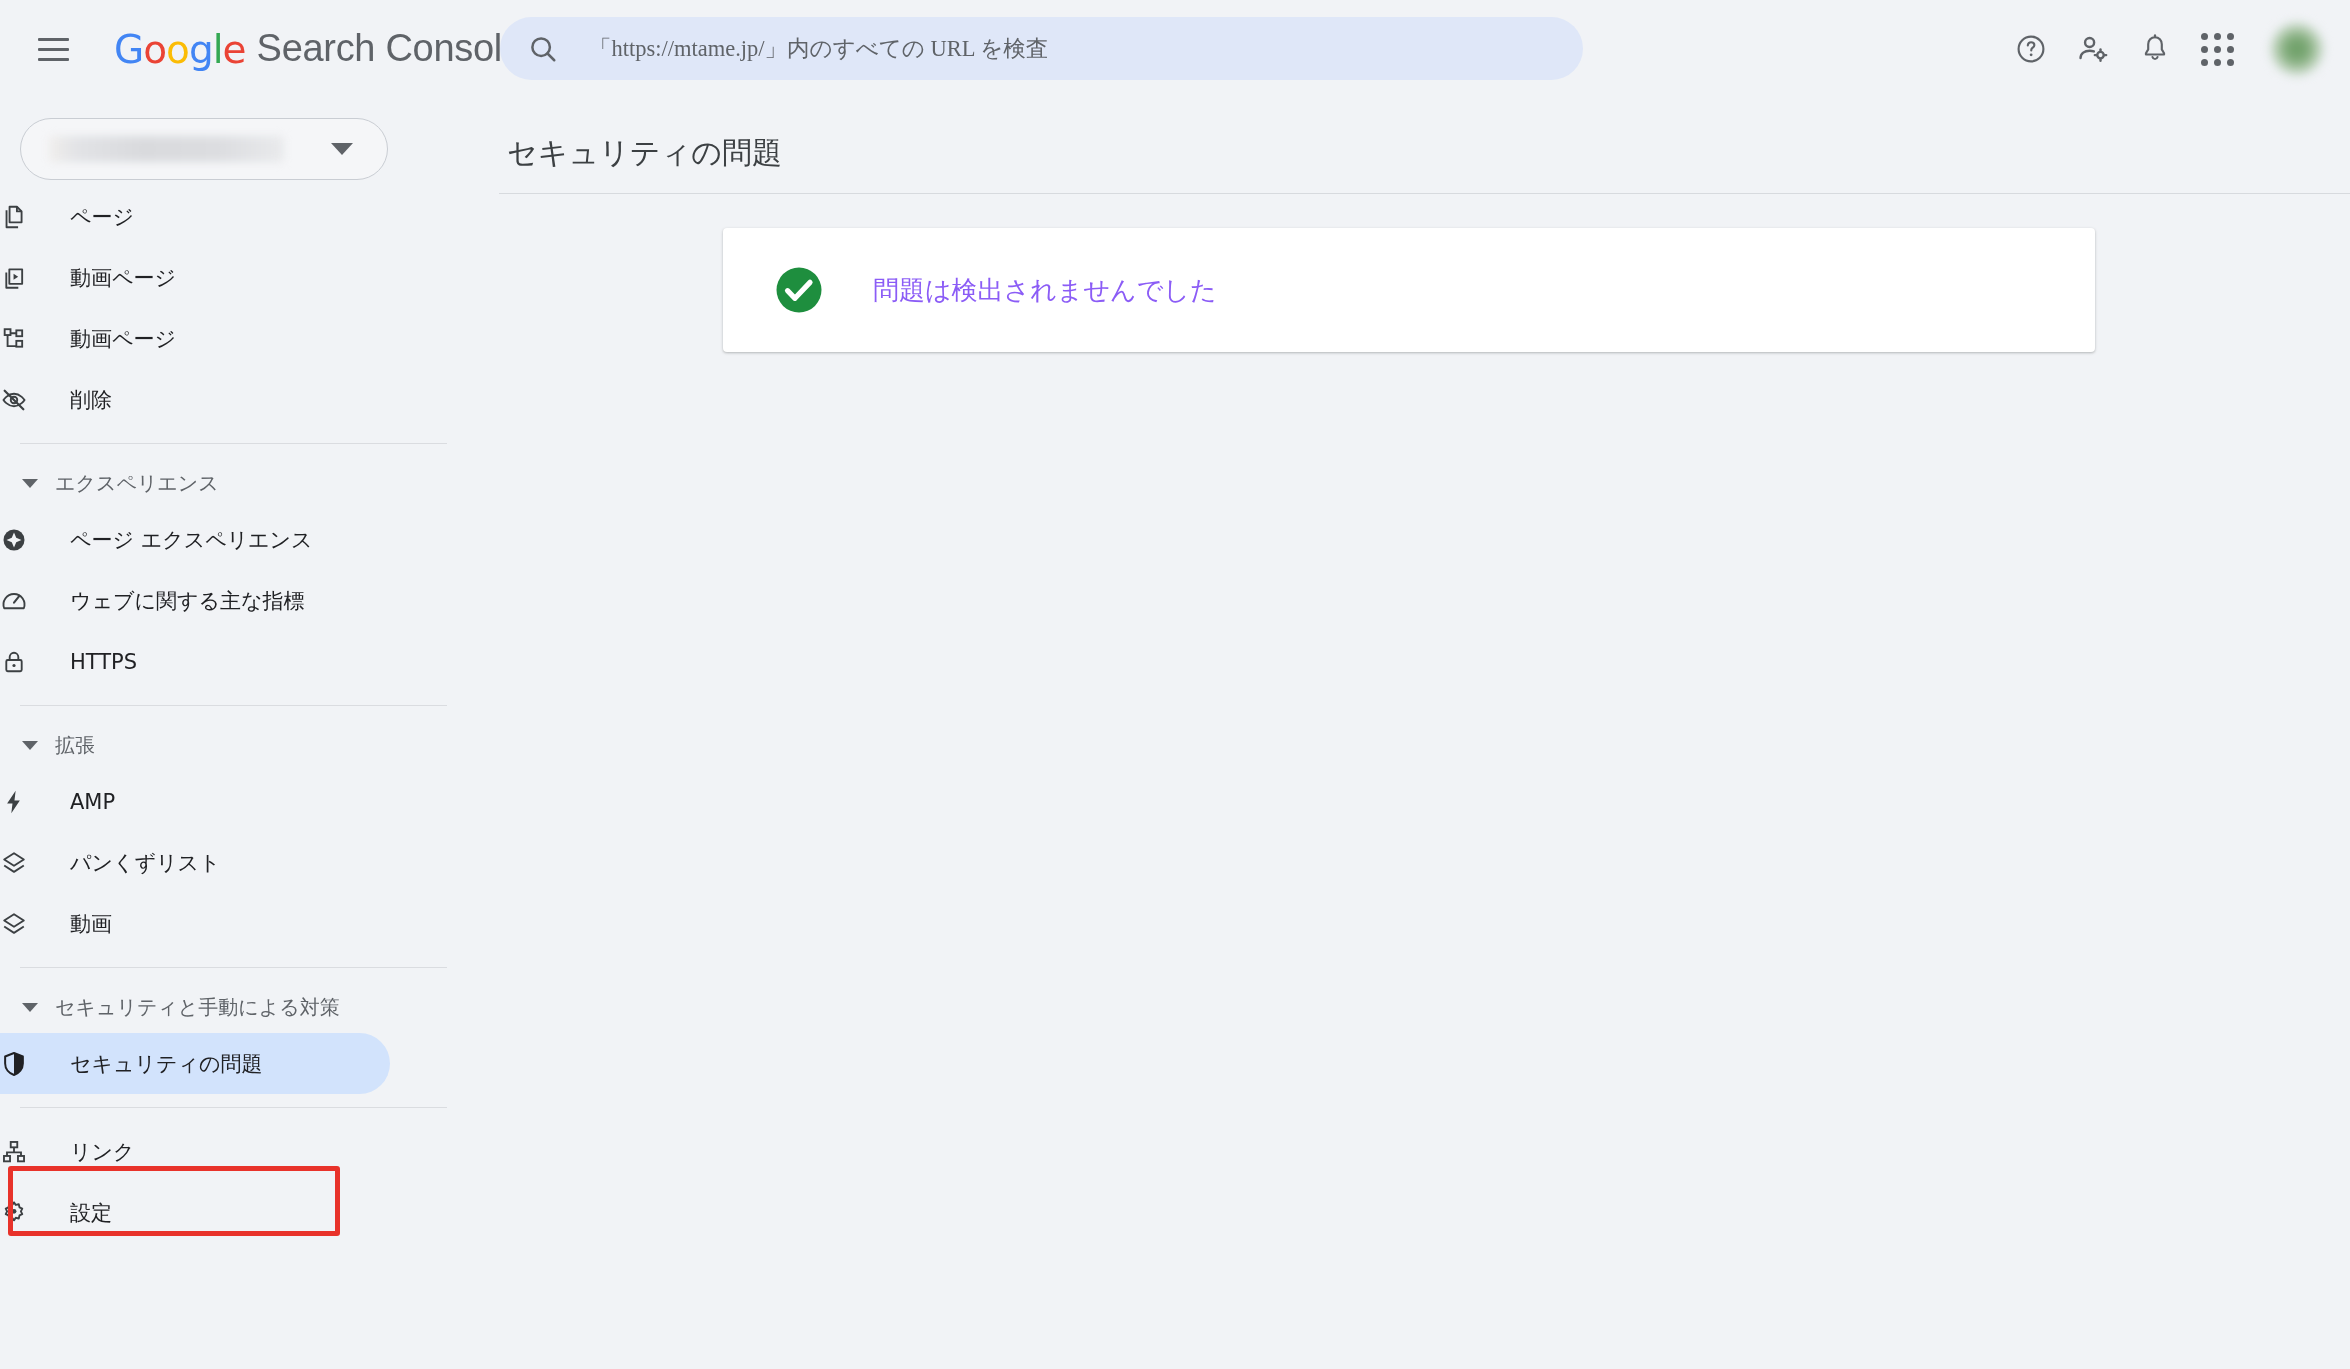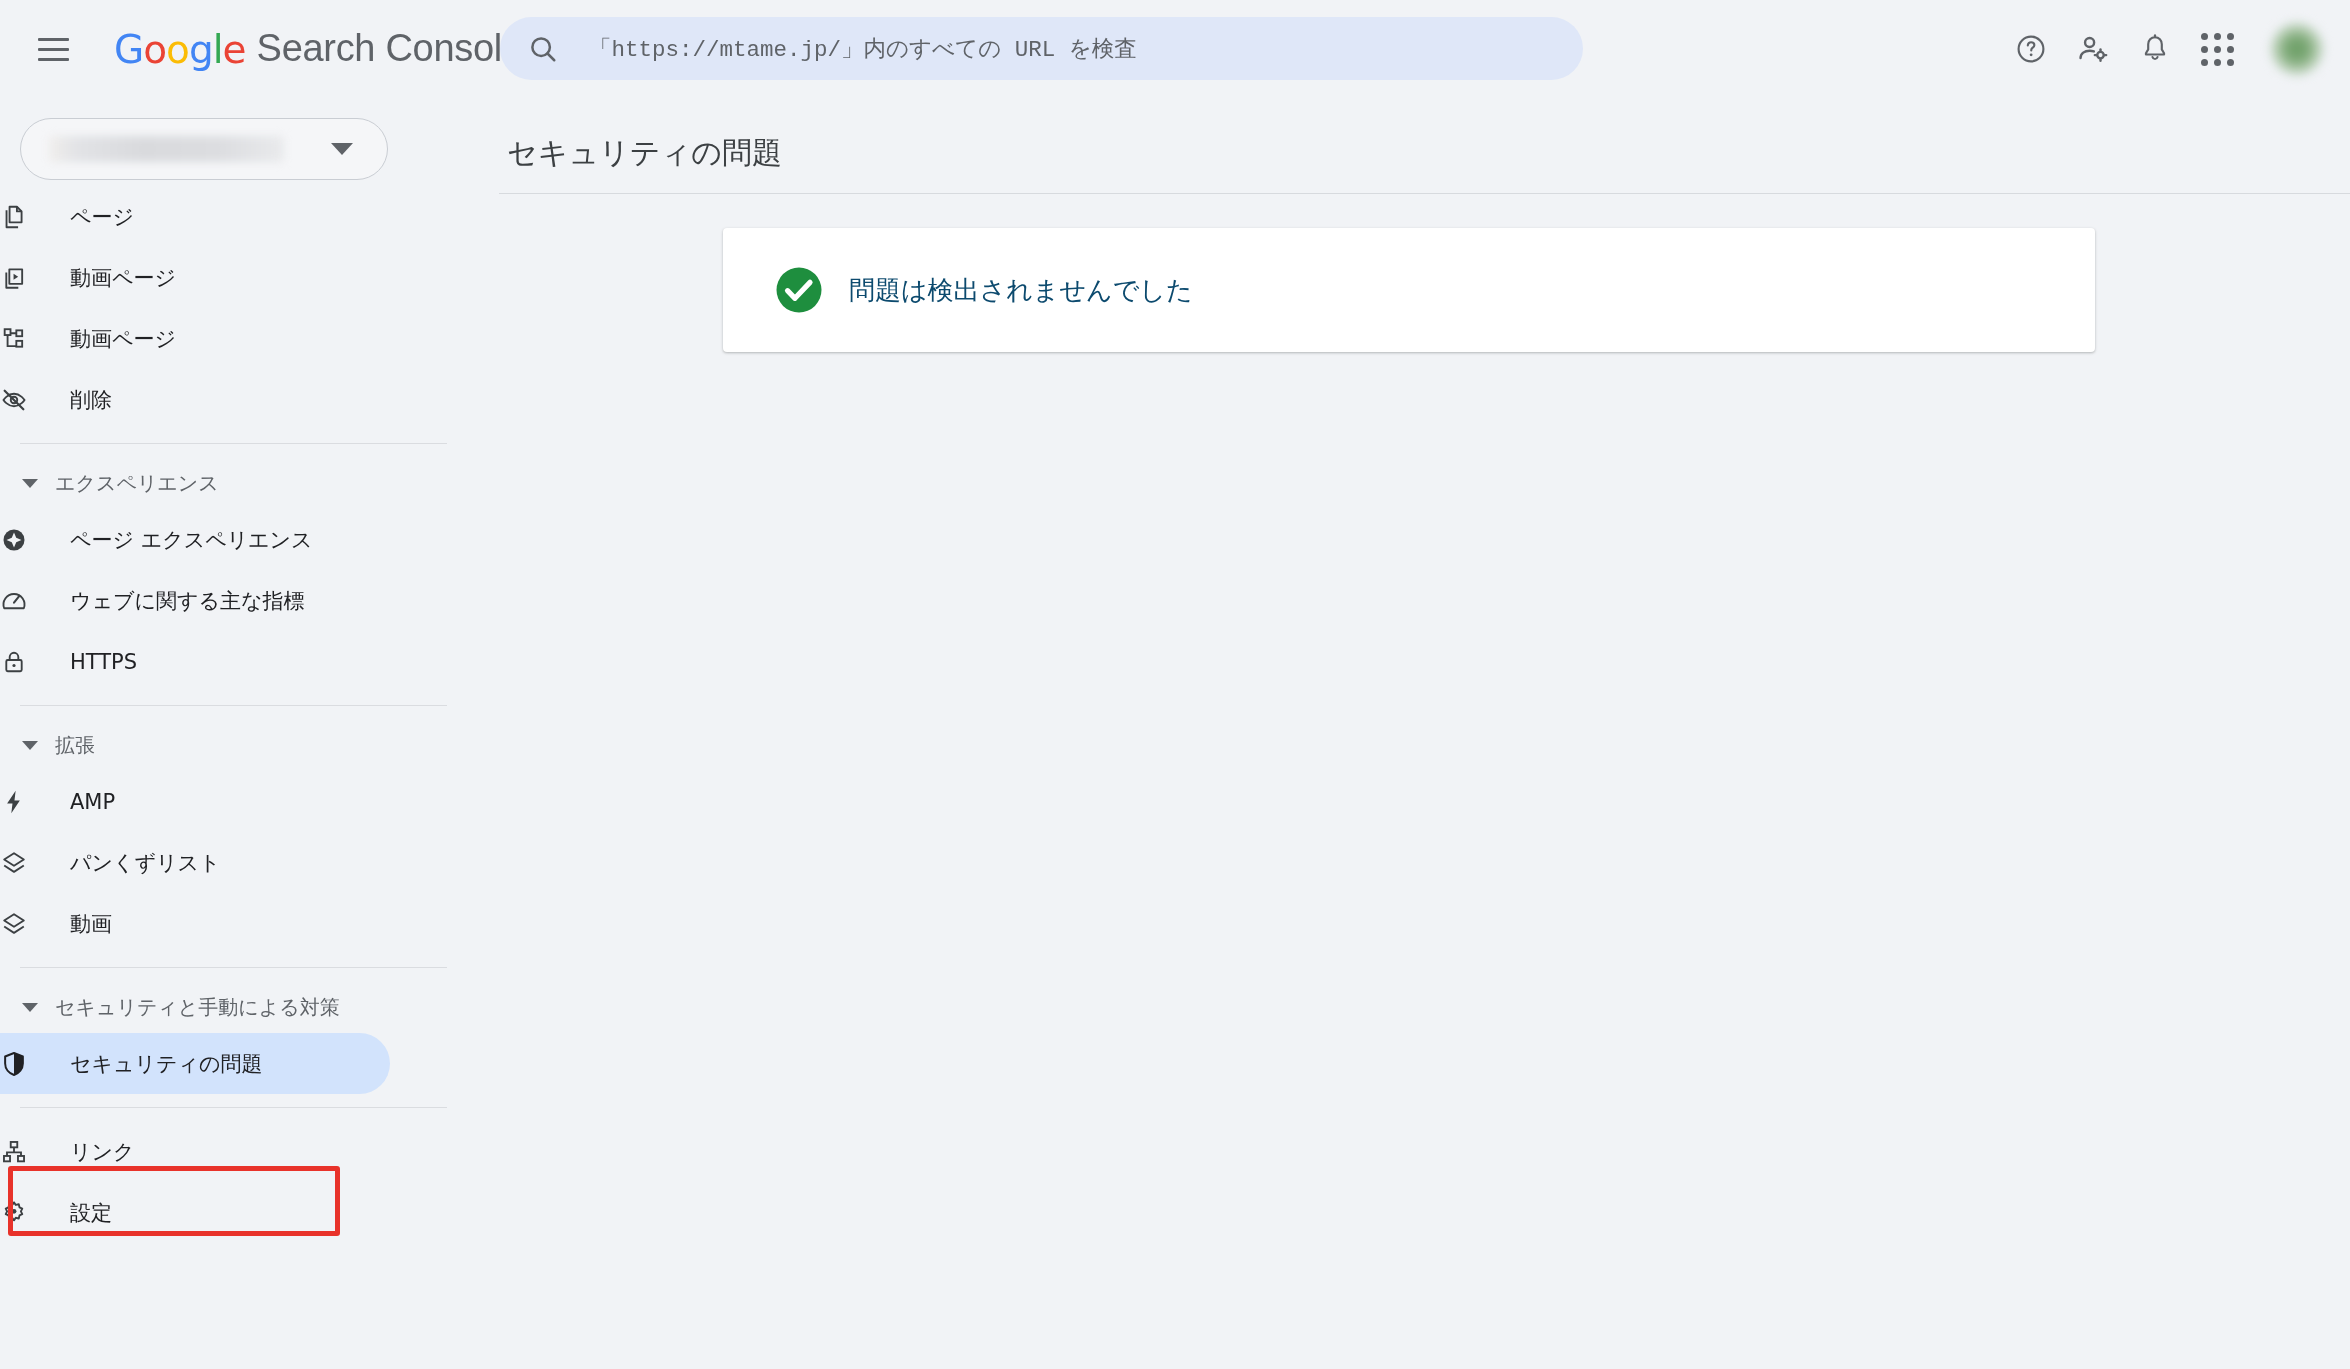--- a/index.html
+++ b/index.html
@@ -32,21 +32,21 @@
 
   .searchwrap {
     position: absolute; left: 500px; top: 17px;
     width: 1083px; height: 63px;
     background: #dfe7f8; border-radius: 33px;
     display: flex; align-items: center; cursor: text;
   }
   .searchwrap .sicon { margin-left: 28px; width: 30px; height: 30px; flex: none; }
   .searchph {
     margin-left: 31px; font-size: 22.5px; color: #5f6368;
-    white-space: nowrap; font-family: Liberation Mono, monospace;
+    white-space: nowrap; font-family: Liberation Serif, serif;
   }
 
   .topicons { position: absolute; right: 0; top: 0; height: 98px; display: flex; align-items: center; }
   .ticon { width: 62px; height: 62px; display: flex; align-items: center; justify-content: center; cursor: pointer; }
   .ticon svg { display: block; }
   .appsgrid { display: grid; grid-template-columns: repeat(3, 7px); grid-template-rows: repeat(3, 7px); gap: 6px; }
   .appsgrid i { width: 7px; height: 7px; background: #5f6368; border-radius: 50%; display: block; }
   .avatar {
     width: 54px; height: 54px; border-radius: 50%; margin: 0 26px 0 22px;
     background: radial-gradient(circle at 50% 50%, #6a9e64 0%, #7ca876 28%, #b7ceb3 55%, #dfe7e6 75%, #eef1f6 92%);
@@ -123,21 +123,21 @@
 
   .card {
     position: absolute; left: 243px; top: 130px;
     width: 1372px; height: 124px;
     background: #ffffff; border-radius: 4px;
     box-shadow: 0 1px 3px rgba(60,64,67,.26), 0 1px 2px rgba(60,64,67,.10);
     display: flex; align-items: center;
   }
   .card .check { margin-left: 49px; width: 54px; height: 54px; flex: none; }
   .card .ctxt {
-    margin-left: 23px; font-size: 26px; color: #0c4a6e;
+    margin-left: 47px; font-size: 26px; color: #8b5cf6;
     font-family: "DejaVu Sans", sans-serif;
   }
 </style>
 </head>
 <body>
 
 <div class="topbar">
 
   <div class="hamburger">
     <span></span>

